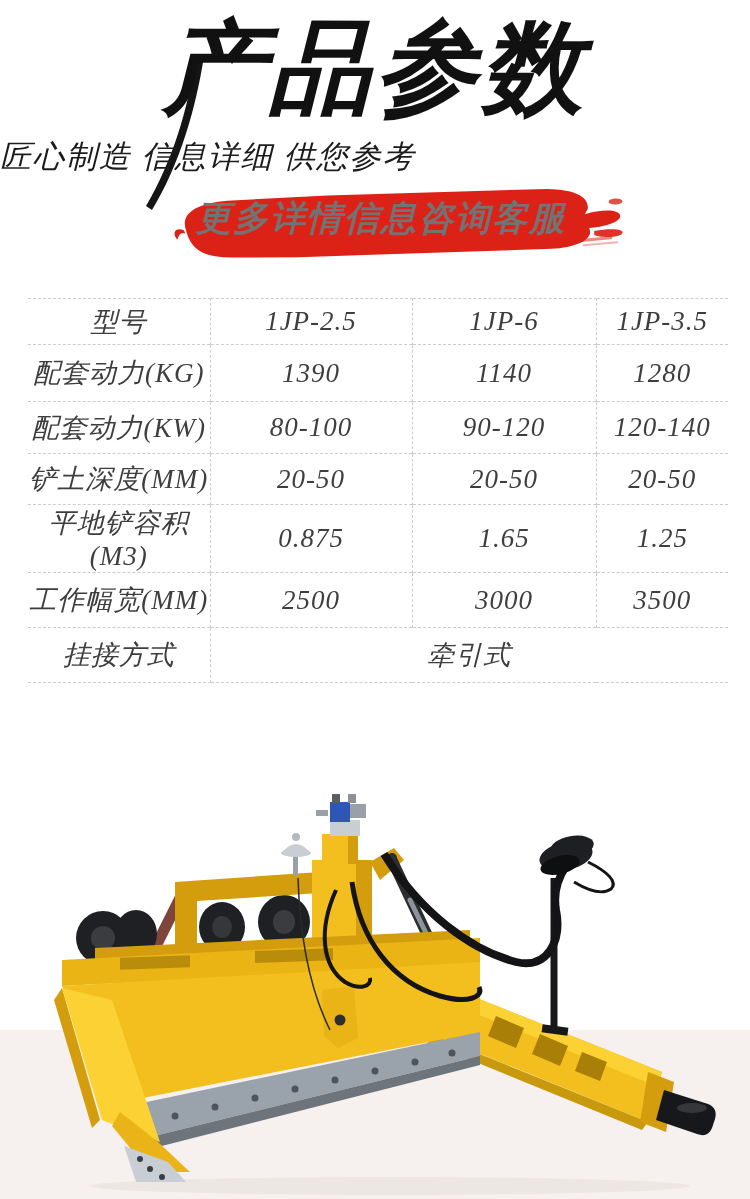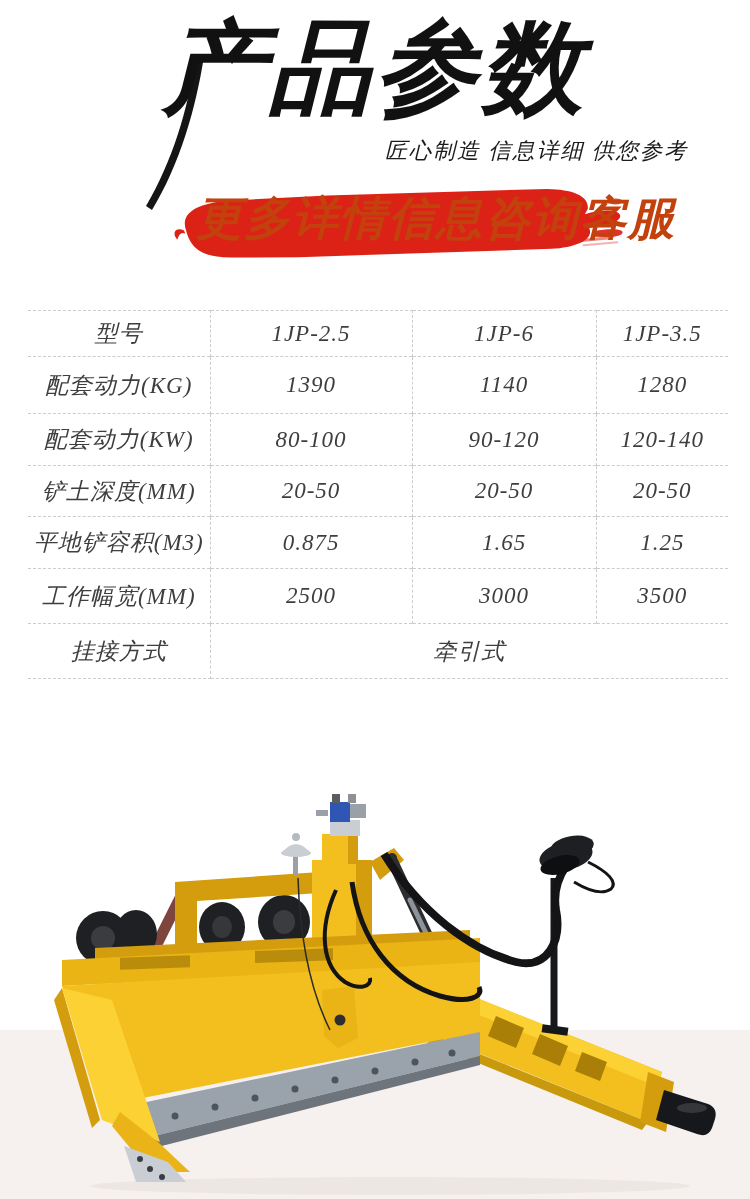--- a/index.html
+++ b/index.html
@@ -12,36 +12,36 @@
 
   
   .title{
     position:absolute;top:10px;left:0;width:750px;
     text-align:center;font-size:102px;font-weight:700;letter-spacing:4px;
     color:var(--title-black,#111);line-height:1.15;white-space:nowrap;
   }
   .title-stroke{position:absolute;left:146px;top:56px;width:64px;height:158px;}
   .subtitle{
     position:absolute;top:136px;left:0;width:688px;
-    text-align:right;font-size:22px;letter-spacing:2px;color:#1c1c1c;white-space:nowrap;
+    text-align:left;font-size:31px;letter-spacing:2px;color:#1c1c1c;white-space:nowrap;
   }
   .banner{
     position:absolute;left:168px;top:186px;width:466px;height:76px;
   }
   .banner svg{position:absolute;inset:0;}
   .banner-text{
     position:absolute;left:28px;top:0;height:70px;line-height:66px;
-    font-size:46px;font-weight:700;letter-spacing:2px;color:#c2410c;white-space:nowrap;
+    font-size:35px;font-weight:700;letter-spacing:2px;color:#737373;white-space:nowrap;
   }
 
   
   table.spec{
-    position:absolute;top:310px;left:28px;width:700px;
+    position:absolute;top:298px;left:28px;width:700px;
     border-collapse:collapse;table-layout:fixed;
-    font-size:23px;color:var(--table-text,#3e3e3e);letter-spacing:1px;
+    font-size:27px;color:var(--table-text,#3e3e3e);letter-spacing:1px;
   }
   table.spec col.c1{width:182px;}
   table.spec col.c2{width:202px;}
   table.spec col.c3{width:184px;}
   table.spec col.c4{width:132px;}
   table.spec th,table.spec td{
     font-weight:normal;text-align:center;vertical-align:middle;padding:0;
     border-top:1px dashed var(--table-border,#ccc);
     border-right:1px dashed var(--table-border,#ccc);
   }

